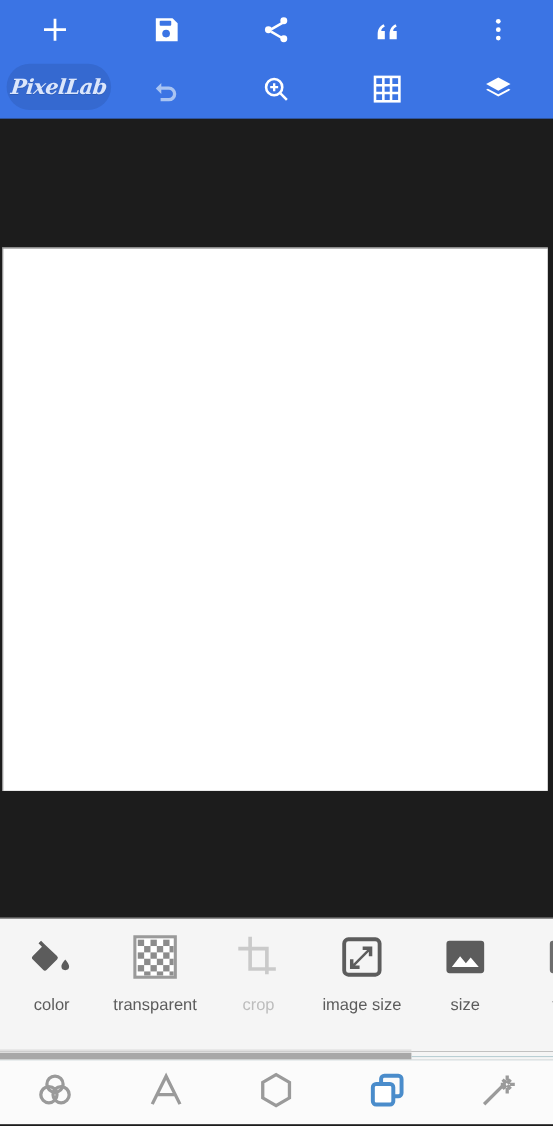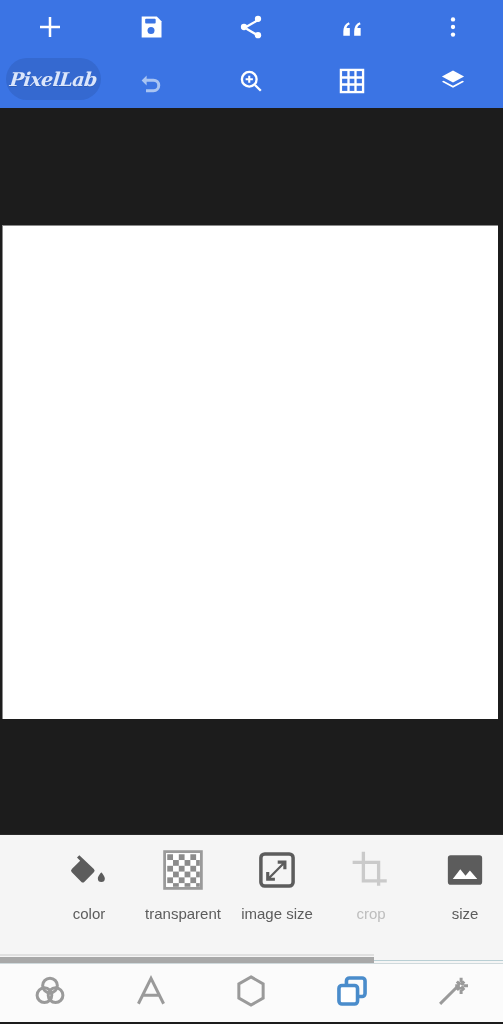--- a/index.html
+++ b/index.html
@@ -75,21 +75,20 @@
     border-left:1px solid #8a8a8a;
   }
 
   
   .tools-wrap {
     flex:0 0 122px;
     background:#f5f5f5;
     position:relative;
     overflow:hidden;
     border-top:1px solid #2a2a2a;
-    padding-left:42px;
   }
   .tools-row {
     display:flex;
     align-items:flex-start;
     height:110px;
     padding-top:12px;
   }
   .tool {
     flex:0 0 94px;
     display:flex;
@@ -295,38 +294,38 @@
                 <rect x="16.2" y="16.2" width="3.3" height="3.3"></rect>
               <rect x="6.3" y="19.5" width="3.3" height="2.1"></rect>
                 <rect x="12.9" y="19.5" width="3.3" height="2.1"></rect>
                 <rect x="19.5" y="19.5" width="2.1" height="2.1"></rect>
             </g>
           </svg>
         </span>
         <span class="tool-lbl">transparent</span>
       </div>
 
+      <div class="tool disabled">
+        <span class="tool-ico">
+          <svg width="42" height="42" viewBox="0 0 24 24">
+            <path fill="#cacaca" d="M6.7 1.5h1.9v15.8H21v1.9H6.7z"></path>
+            <path fill="#cacaca" d="M1.5 6.7h15.8V21h-1.9V8.6H1.5z"></path>
+          </svg>
+        </span>
+        <span class="tool-lbl">crop</span>
+      </div>
+
       <div class="tool">
         <span class="tool-ico">
           <svg width="42" height="42" viewBox="0 0 24 24">
             <rect x="2.8" y="2.8" width="18.4" height="18.4" rx="2.2" fill="none" stroke="#5c5c5c" stroke-width="2"></rect>
             <path fill="#5c5c5c" d="M17.4 6.6h-5v1.8h2.3l-7.1 7.1v-2.3H5.8v5h5v-1.8H8.5l7.1-7.1v2.3h1.8z"></path>
           </svg>
         </span>
         <span class="tool-lbl">image size</span>
-      </div>
-
-      <div class="tool disabled">
-        <span class="tool-ico">
-          <svg width="42" height="42" viewBox="0 0 24 24">
-            <path fill="#cacaca" d="M6.7 1.5h1.9v15.8H21v1.9H6.7z"></path>
-            <path fill="#cacaca" d="M1.5 6.7h15.8V21h-1.9V8.6H1.5z"></path>
-          </svg>
-        </span>
-        <span class="tool-lbl">crop</span>
       </div>
 
       <div class="tool">
         <span class="tool-ico">
           <svg width="42" height="42" viewBox="0 0 24 24">
             <rect x="2.2" y="3.6" width="19.6" height="16.8" rx="1.6" fill="#5c5c5c"></rect>
             <path fill="#ffffff" d="M5 17.2l4.3-5.6 3 3.7 2.5-3 4.2 4.9z"></path>
           </svg>
         </span>
         <span class="tool-lbl">size</span>

